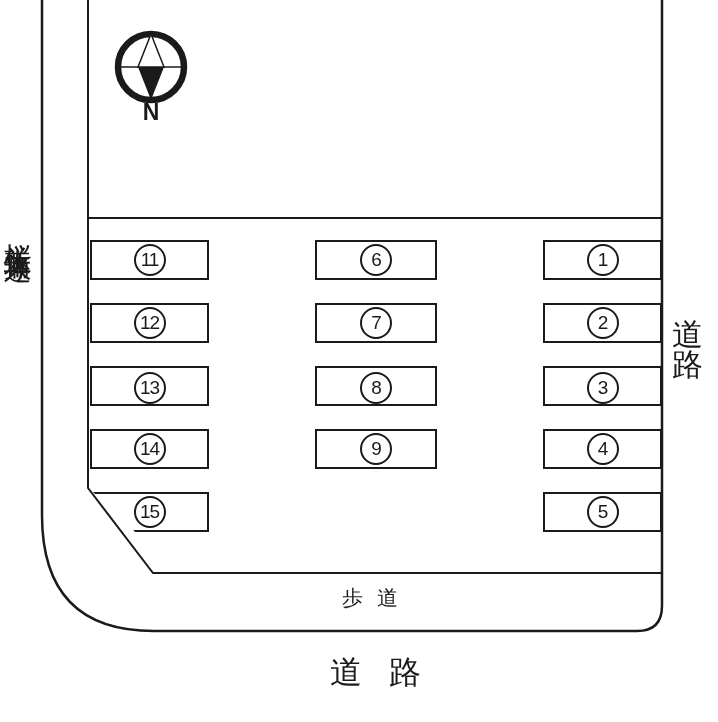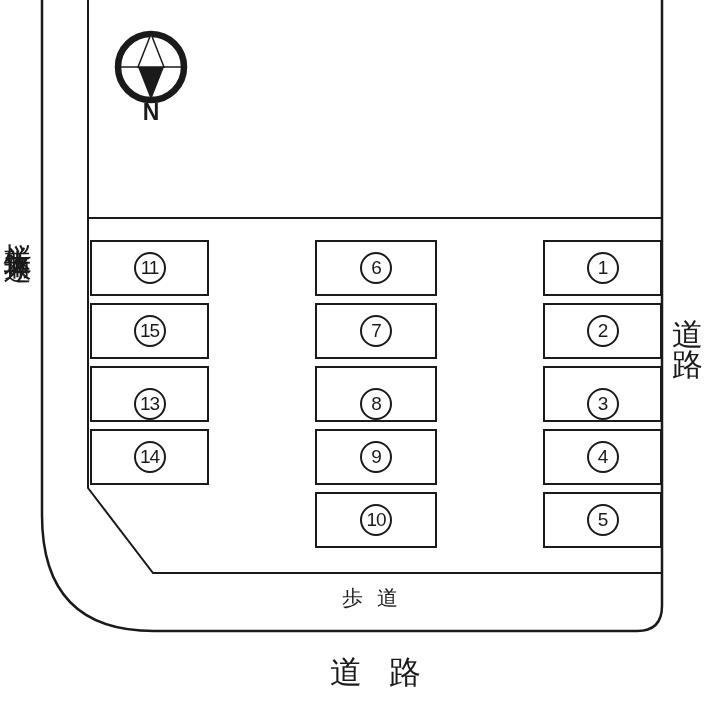--- a/index.html
+++ b/index.html
@@ -9,21 +9,21 @@
     background:#ffffff;
     font-family:"Liberation Sans","DejaVu Sans",sans-serif;
     color:#1a1a1a;
     overflow:hidden;
   }
   .linework{position:absolute;left:0;top:0;}
 
   
   .space{
     position:absolute;
-    height:56px;
+    height:40px;
     box-sizing:border-box;
     background:#ffffff;
     border:2px solid #1a1a1a;
     display:flex;align-items:center;justify-content:center;
   }
   .col-left{left:90px;width:119px;}
   .col-mid{left:315px;width:122px;}
   .col-right{left:543px;width:119px;}
   .row-1{top:240px;}
   .row-2{top:303px;}
@@ -102,30 +102,30 @@
   </div>
   <div class="space col-mid row-2">
     <span class="num-circle">7</span>
   </div>
   <div class="space col-mid row-3">
     <span class="num-circle">8</span>
   </div>
   <div class="space col-mid row-4">
     <span class="num-circle">9</span>
   </div>
-  <div class="space col-mid row-5">
-    <span class="num-circle">10</span>
-  </div>
 
   <div class="space col-left row-1">
     <span class="num-circle">11</span>
   </div>
   <div class="space col-left row-2">
-    <span class="num-circle">15</span>
+    <span class="num-circle">12</span>
   </div>
   <div class="space col-left row-3">
     <span class="num-circle">13</span>
   </div>
   <div class="space col-left row-4">
     <span class="num-circle">14</span>
   </div>
+  <div class="space col-left row-5 space-15">
+    <span class="num-circle">15</span>
+  </div>
 
 </div>
 
 </body></html>

